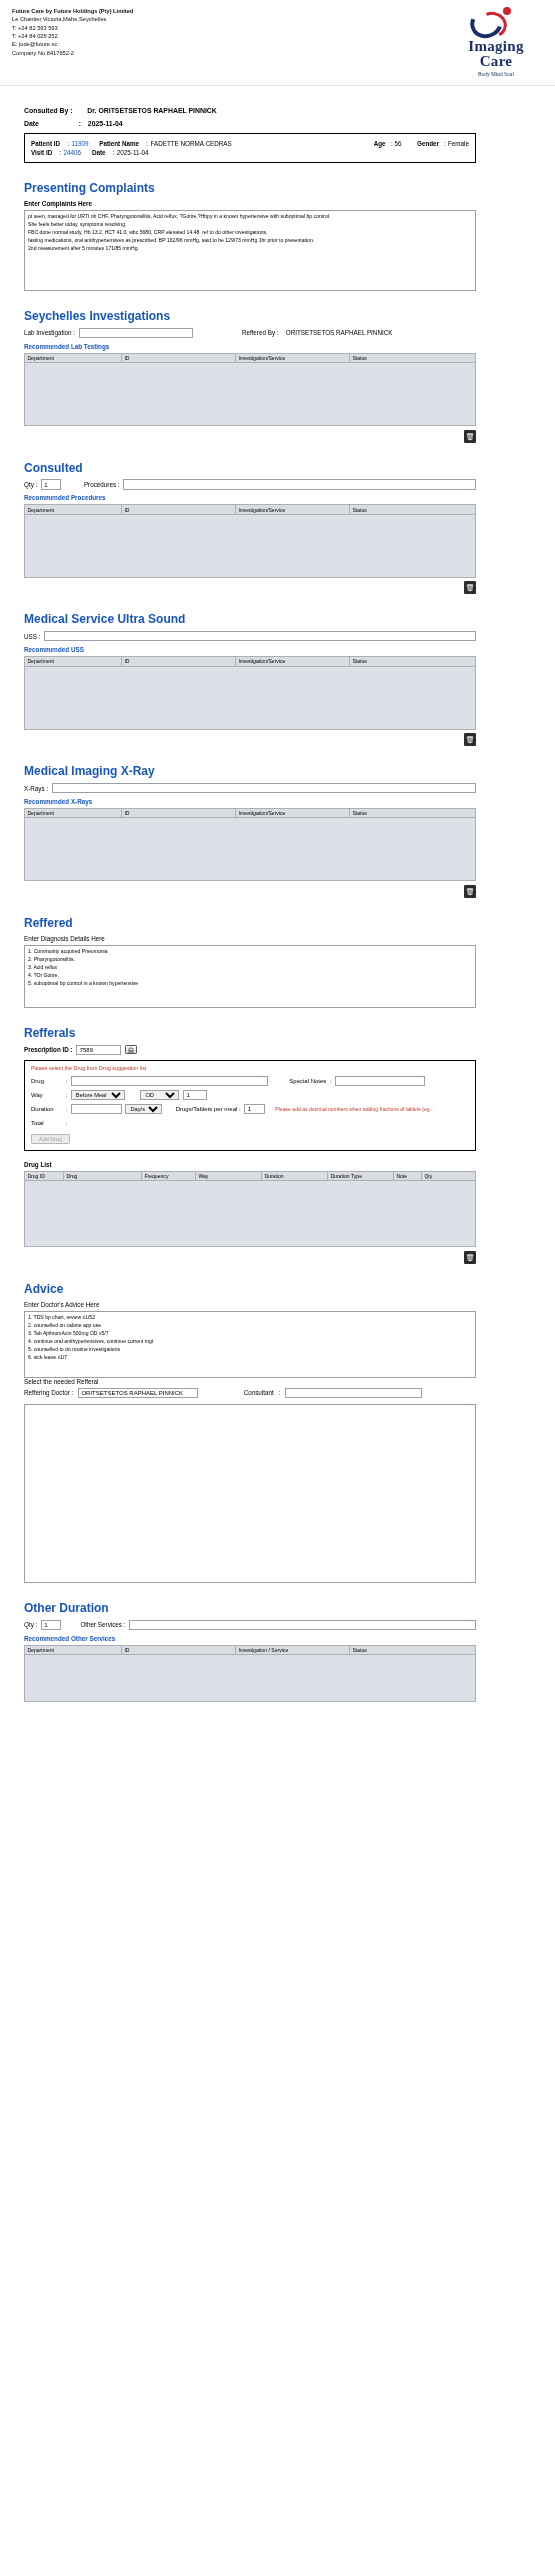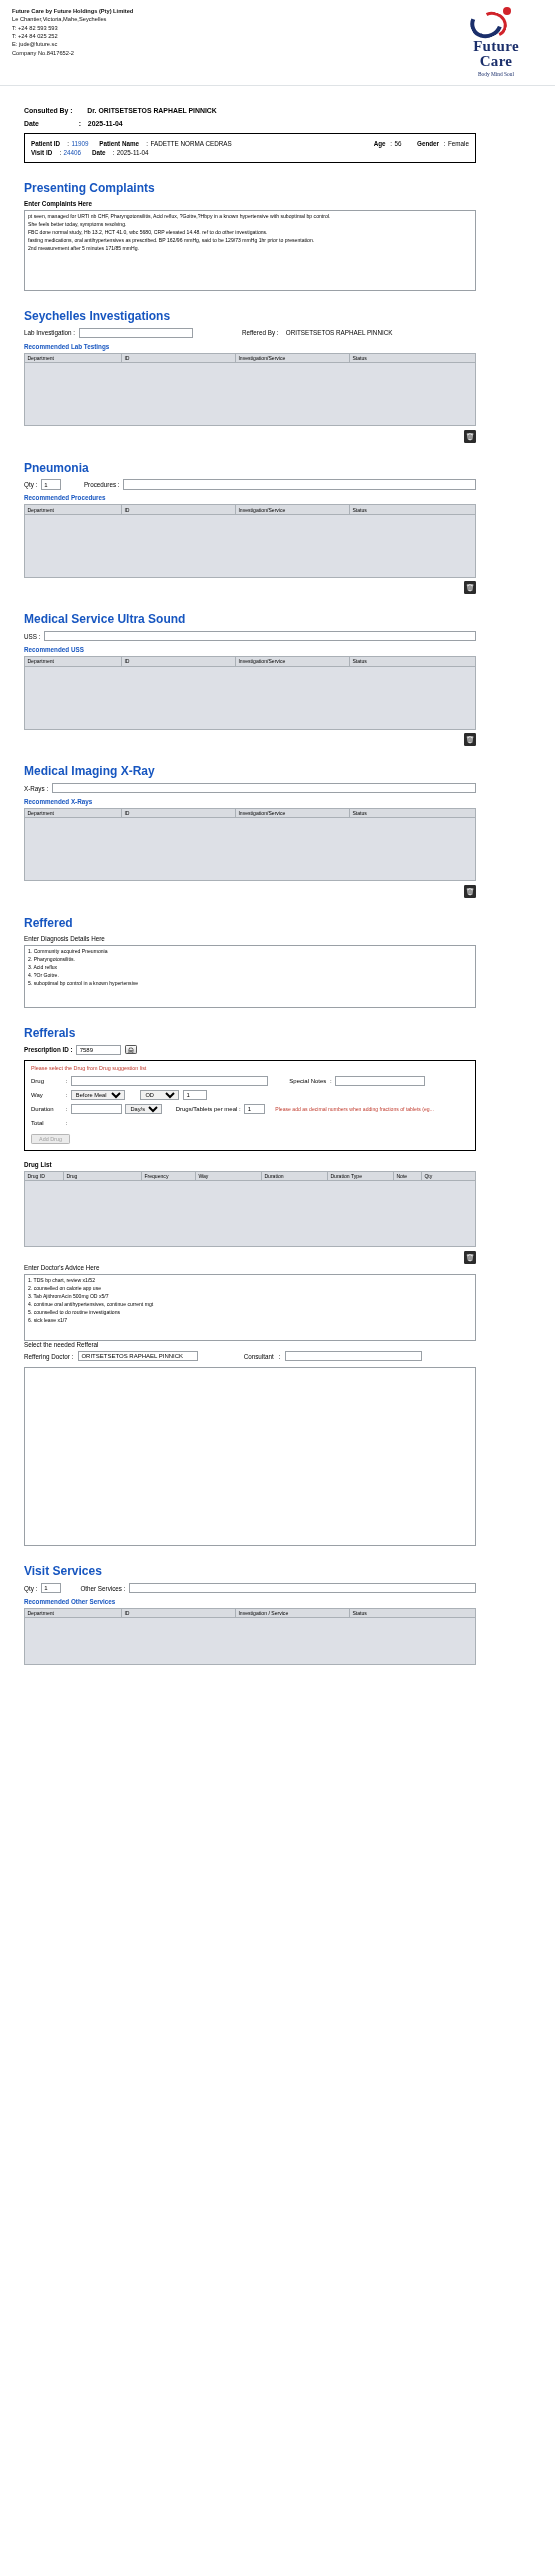--- a/index.html
+++ b/index.html
@@ -190,21 +190,21 @@
     <div>T: +24  84 025 252</div>
     <div>E: jude@future.sc</div>
     <div>Company No.8417652-2</div>
   </div>
   <div class="lh-logo">
     <div class="logo-mark">
       <div class="logo-swoosh"></div>
       <div class="logo-swoosh2"></div>
       <div class="logo-dot"></div>
     </div>
-    <div class="logo-text">Future</div>
+    <div class="logo-text">Imaging</div>
     <div class="logo-text care">Care</div>
     <div class="logo-tag">Body Mind Soul</div>
   </div>
 </div>
 
 <div class="page">
 
   <div class="consult-line">
     <span>Consulted By :</span>
     <span class="spacer-sm"></span>
@@ -271,21 +271,21 @@
       <th style="width:114px">Investigation/Service</th>
       <th style="width:126px">Status</th>
     </tr>
       </thead>
   </table>
   <div class="grid-body" style="height:63px"></div>
   <div class="trash-row">
       <div class="trash">🗑</div>
     </div>
 
-  <h2 class="section">Pneumonia</h2>
+  <h2 class="section">Consulted</h2>
   <div class="row">
     <span class="lbl">Qty :</span>
     <input class="txt" style="width: 20.3px;" value="1">
     <span style="width:15.5px"></span>
     <span class="lbl">Procedures :</span>
     <input class="txt" style="flex: 1 1 0%;" value="">
   </div>
   <div class="blue-link">Recommended Procedures</div>
   <table class="grid">
     <thead>
@@ -420,40 +420,41 @@
       <th>Note</th>
       <th style="width:54px">Qty</th>
     </tr>
       </thead>
   </table>
   <div class="grid-body" style="height:66px"></div>
   <div class="trash-row">
       <div class="trash">🗑</div>
     </div>
 
+  <h2 class="section">Advice</h2>
   <div class="sub-label-n">Enter Doctor's Advice Here</div>
   <div class="fake-textarea" style="height:67px">1. TDS bp chart, review x1/52
 2. counselled on calorie app use
 3. Tab AjithromAcin 500mg OD x5/7
 4. continue oral antihypertensives, continue current mgt
 5. counselled to do routine investigations
 6. sick leave x1/7</div>
 
   <div class="sub-label-n">Select the needed Refferal</div>
   <div class="refer-row">
     <span>Reffering Doctor  :</span>
     <input class="txt" style="width: 120px;" value="ORITSETSETOS RAPHAEL PINNICK">
     <span style="width:36px"></span>
     <span>Consultant</span>
     <span>:</span>
     <input class="txt" style="width: 137px;" value="">
   </div>
   <div class="big-box"></div>
 
-  <h2 class="section">Visit Services</h2>
+  <h2 class="section">Other Duration</h2>
   <div class="row">
     <span class="lbl">Qty :</span>
     <input class="txt" style="width: 20.3px;" value="1">
     <span style="width:12px"></span>
     <span class="lbl">Other Services :</span>
     <input class="txt" style="flex: 1 1 0%;" value="">
   </div>
   <div class="blue-link">Recommended Other Services</div>
   <table class="grid">
     <thead>

